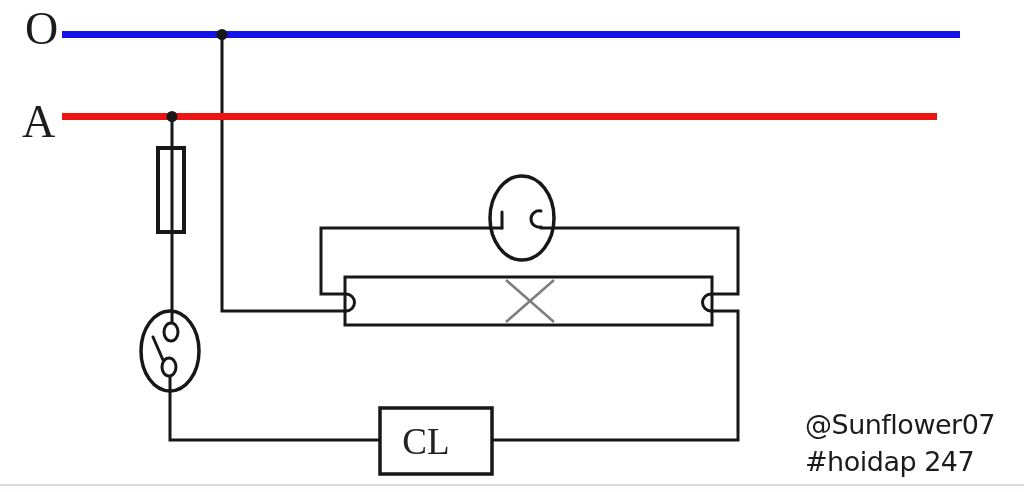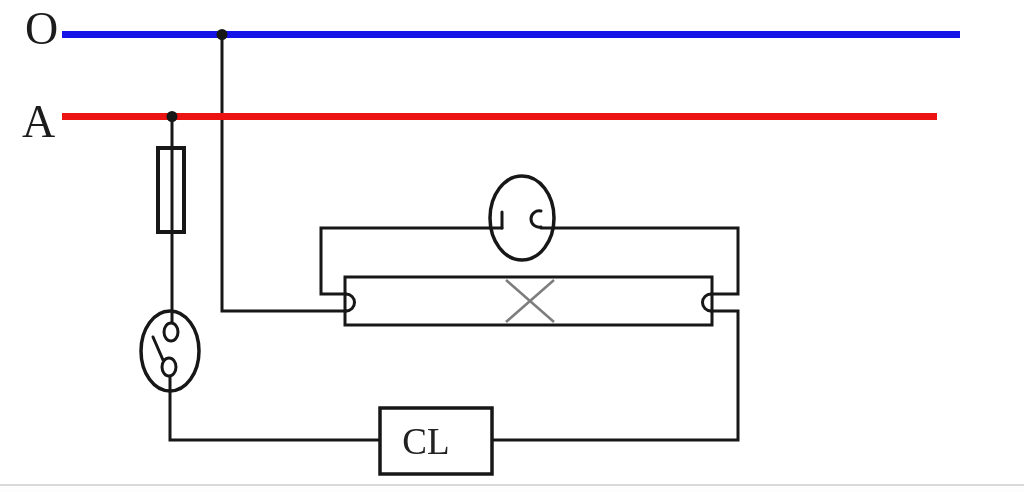--- a/index.html
+++ b/index.html
@@ -74,15 +74,19 @@
 
     <rect x="380" y="408" width="112" height="66" fill="#ffffff" stroke="#171717" stroke-width="3.5"></rect>
   </svg>
 
   <div class="lbl lbl-line" id="lbl-neutral">O</div>
 
   <div class="lbl lbl-line" id="lbl-phase">A</div>
 
   <div id="ballast-label">CL</div>
 
+  <div id="watermark">
+    <div>@Sunflower07</div>
+    <div>#hoidap 247</div>
+  </div>
 
   <div id="bottom-edge"></div>
 </div>
 
 </body></html>

